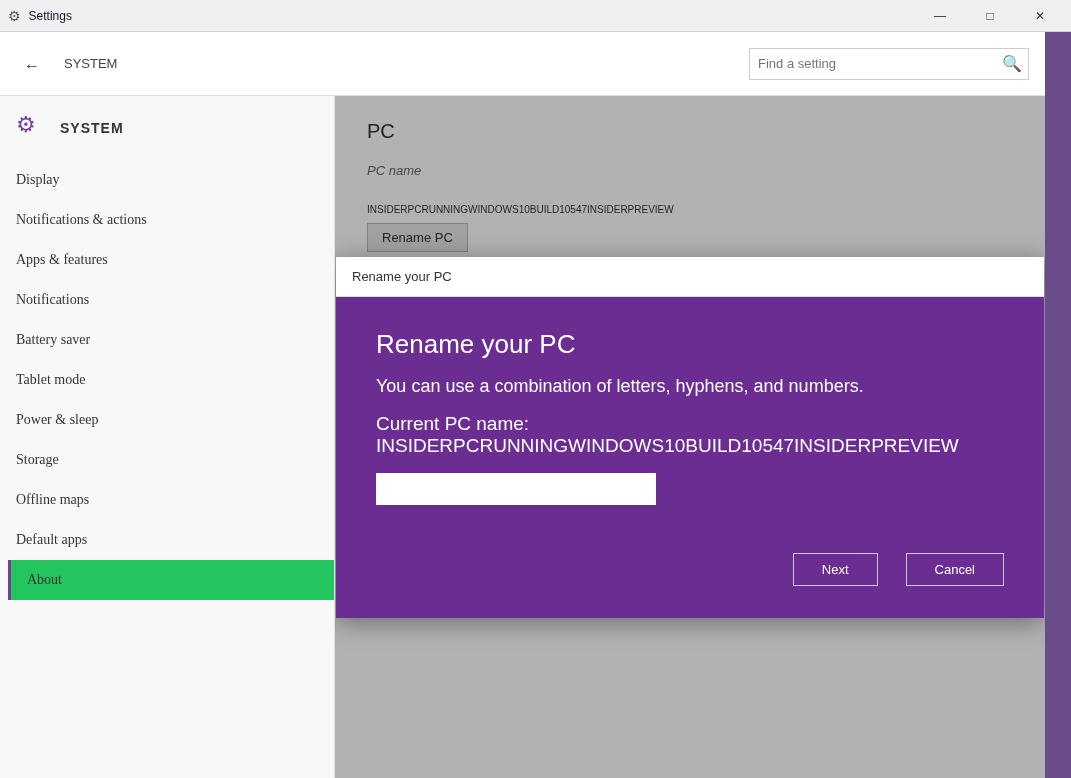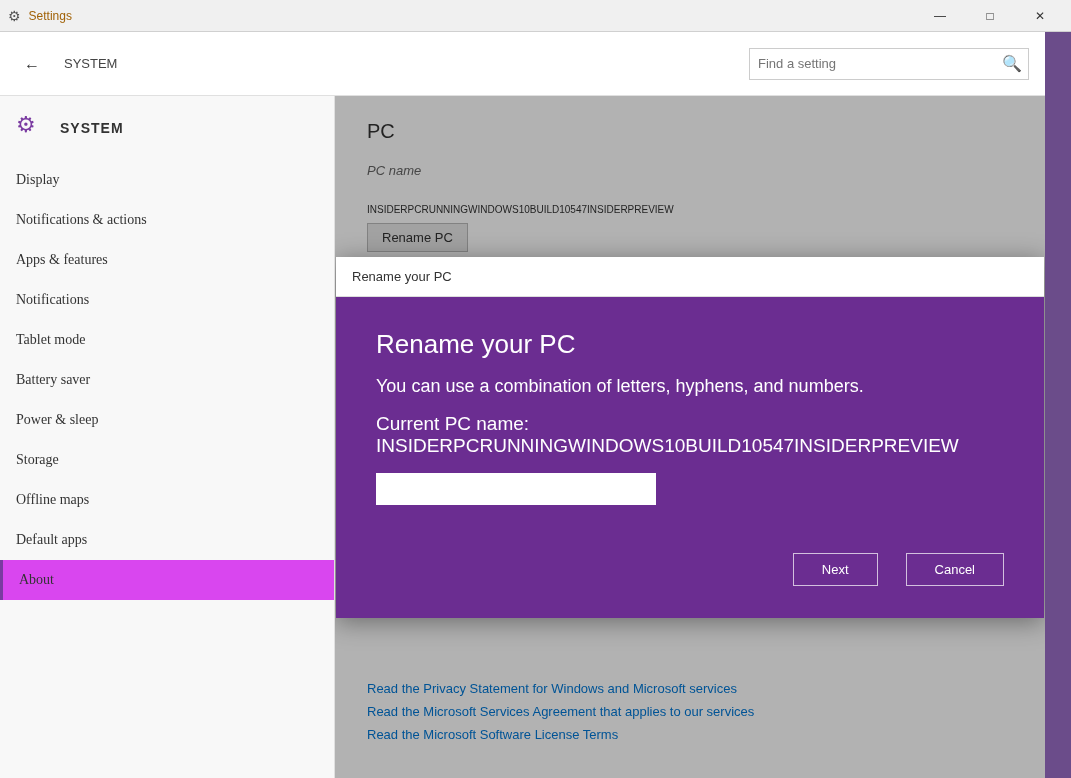--- a/index.html
+++ b/index.html
@@ -22,21 +22,21 @@
       padding: 0 8px;
       border-bottom: 1px solid #d0d0d0;
     }
     .titlebar-left {
       display: flex;
       align-items: center;
       gap: 8px;
     }
     .titlebar-title {
       font-size: 12px;
-      color: #a16207;
+      color: #0f172a;
     }
     .titlebar-controls {
       display: flex;
       align-items: center;
       gap: 4px;
     }
     .titlebar-btn {
       width: 46px;
       height: 32px;
       display: flex;
@@ -140,22 +140,23 @@
       color: #333;
     }
     .sidebar-item {
       padding: 12px 16px;
       cursor: pointer;
       font-size: 14px;
       color: #333;
       font-family: Liberation Serif, serif;
     }
     .sidebar-item.active {
-      background: #d946ef;
+      background: #22c55e;
       border-left: 3px solid #7a3ba1;
+      margin-left: 8px;
     }
 
     
     .main {
       flex: 1;
       padding: 24px 32px;
       overflow-y: auto;
       position: relative;
     }
     .section-title {
@@ -303,22 +304,22 @@
 
     <div class="sidebar">
       <div class="system-header">
         <div class="gear-icon">⚙</div>
         <span class="system-title">SYSTEM</span>
       </div>
       <div class="sidebar-item">Display</div>
       <div class="sidebar-item">Notifications &amp; actions</div>
       <div class="sidebar-item">Apps &amp; features</div>
       <div class="sidebar-item">Notifications</div>
+      <div class="sidebar-item">Battery saver</div>
       <div class="sidebar-item">Tablet mode</div>
-      <div class="sidebar-item">Battery saver</div>
       <div class="sidebar-item">Power &amp; sleep</div>
       <div class="sidebar-item">Storage</div>
       <div class="sidebar-item">Offline maps</div>
       <div class="sidebar-item">Default apps</div>
       <div class="sidebar-item active">About</div>
     </div>
 
     <div class="main">
       <div class="section-title">PC</div>
 
@@ -327,25 +328,20 @@
         <div class="info-value">INSIDERPCRUNNINGWINDOWS10BUILD10547INSIDERPREVIEW</div>
         <button class="action-btn">Rename PC</button>
       </div>
 
       <div class="info-row" style="margin-top: 20px;">
         <div class="info-label">Organization</div>
         <div class="info-value">WORKGROUP</div>
         <button class="action-btn">Join a domain</button>
       </div>
 
-      <div class="info-section" style="margin-top: 320px;">
-        <a class="link-text">Read the Privacy Statement for Windows and Microsoft services</a>
-        <a class="link-text">Read the Microsoft Services Agreement that applies to our services</a>
-        <a class="link-text">Read the Microsoft Software License Terms</a>
-      </div>
 
       <div class="dialog-overlay">
         <div class="dialog">
           <div class="dialog-topbar">
             <span class="dialog-topbar-title">Rename your PC</span>
           </div>
           <div class="dialog-body">
             <div class="dialog-heading">Rename your PC</div>
             <div class="dialog-desc">You can use a combination of letters, hyphens, and numbers.</div>
             <div class="dialog-current">Current PC name: INSIDERPCRUNNINGWINDOWS10BUILD10547INSIDERPREVIEW</div>

